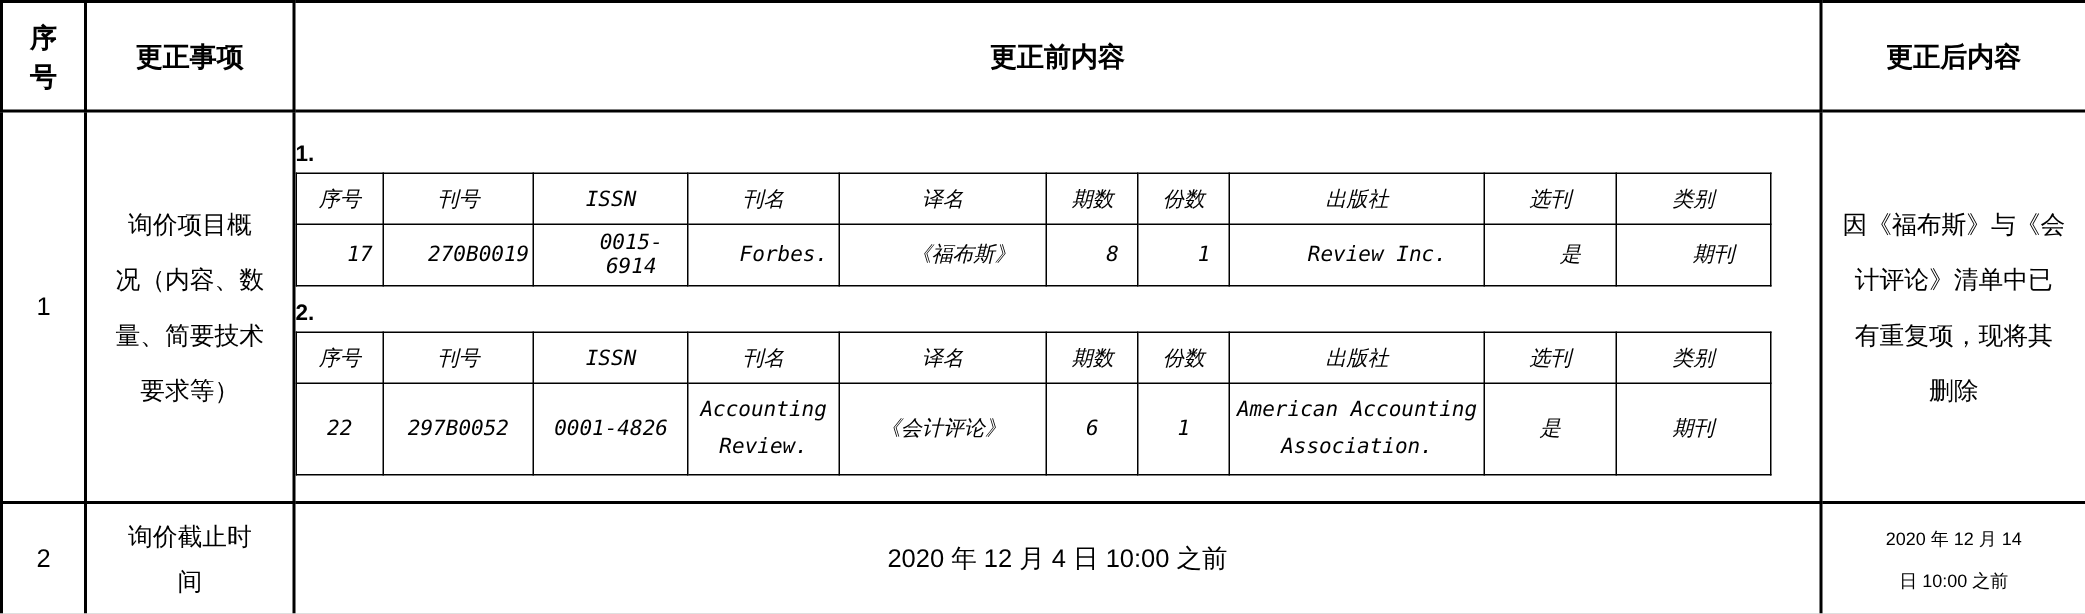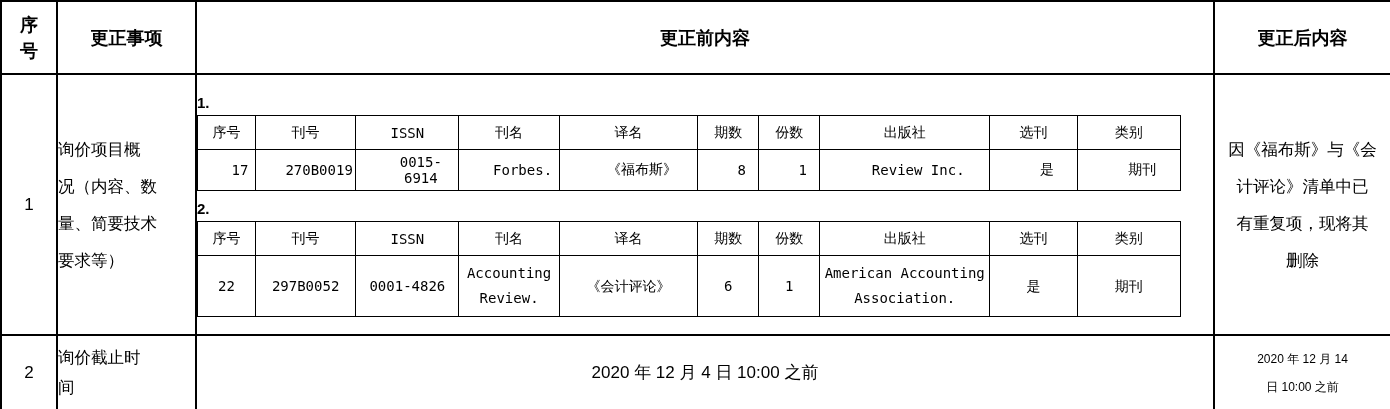--- a/index.html
+++ b/index.html
@@ -39,21 +39,21 @@
 
   
   .seq-cell {
     font-size: 17px;
     text-align: center;
     font-family: "Liberation Sans", "DejaVu Sans", sans-serif;
   }
   .item-cell {
     font-size: 16.5px;
     line-height: 37px;
-    text-align: left;
+    text-align: center;
   }
   .before-cell-r1 {
     vertical-align: top;
     padding: 6px 0 0 14px;
   }
   .after-cell-r1 {
     font-size: 16.5px;
     line-height: 37px;
     text-align: center;
     margin-left: 32px;
@@ -88,20 +88,21 @@
     font-size: 14px;
     text-align: center;
   }
   table.inner th,
   table.inner td {
     border: 1.5px solid #000000;
     padding: 0 1px;
     font-weight: normal;
     vertical-align: middle;
     overflow: hidden;
+    font-style: italic;
   }
   table.inner th { height: 33px; }
   table.inner.t1 td { height: 40px; padding-left: 28px; }
   table.inner.t2 td { height: 60px; line-height: 25px; }
 </style>
 </head>
 <body>
 
 <div class="page">
   <table class="outer">

